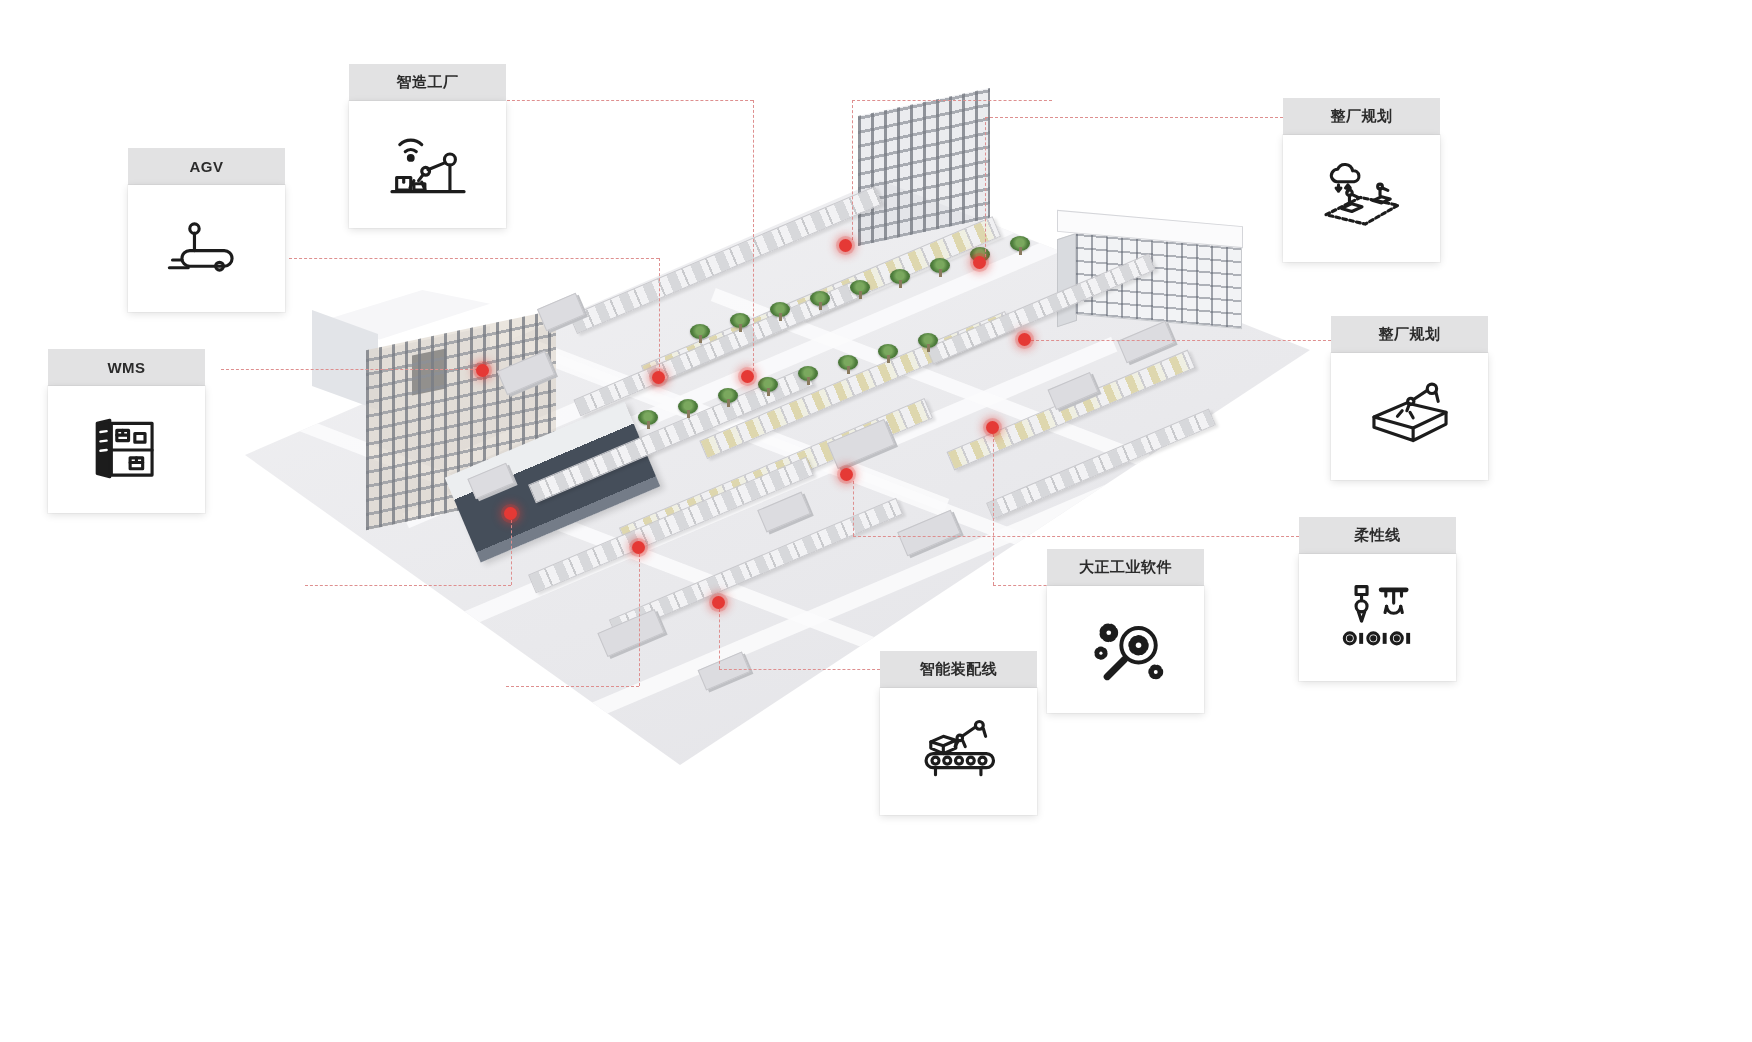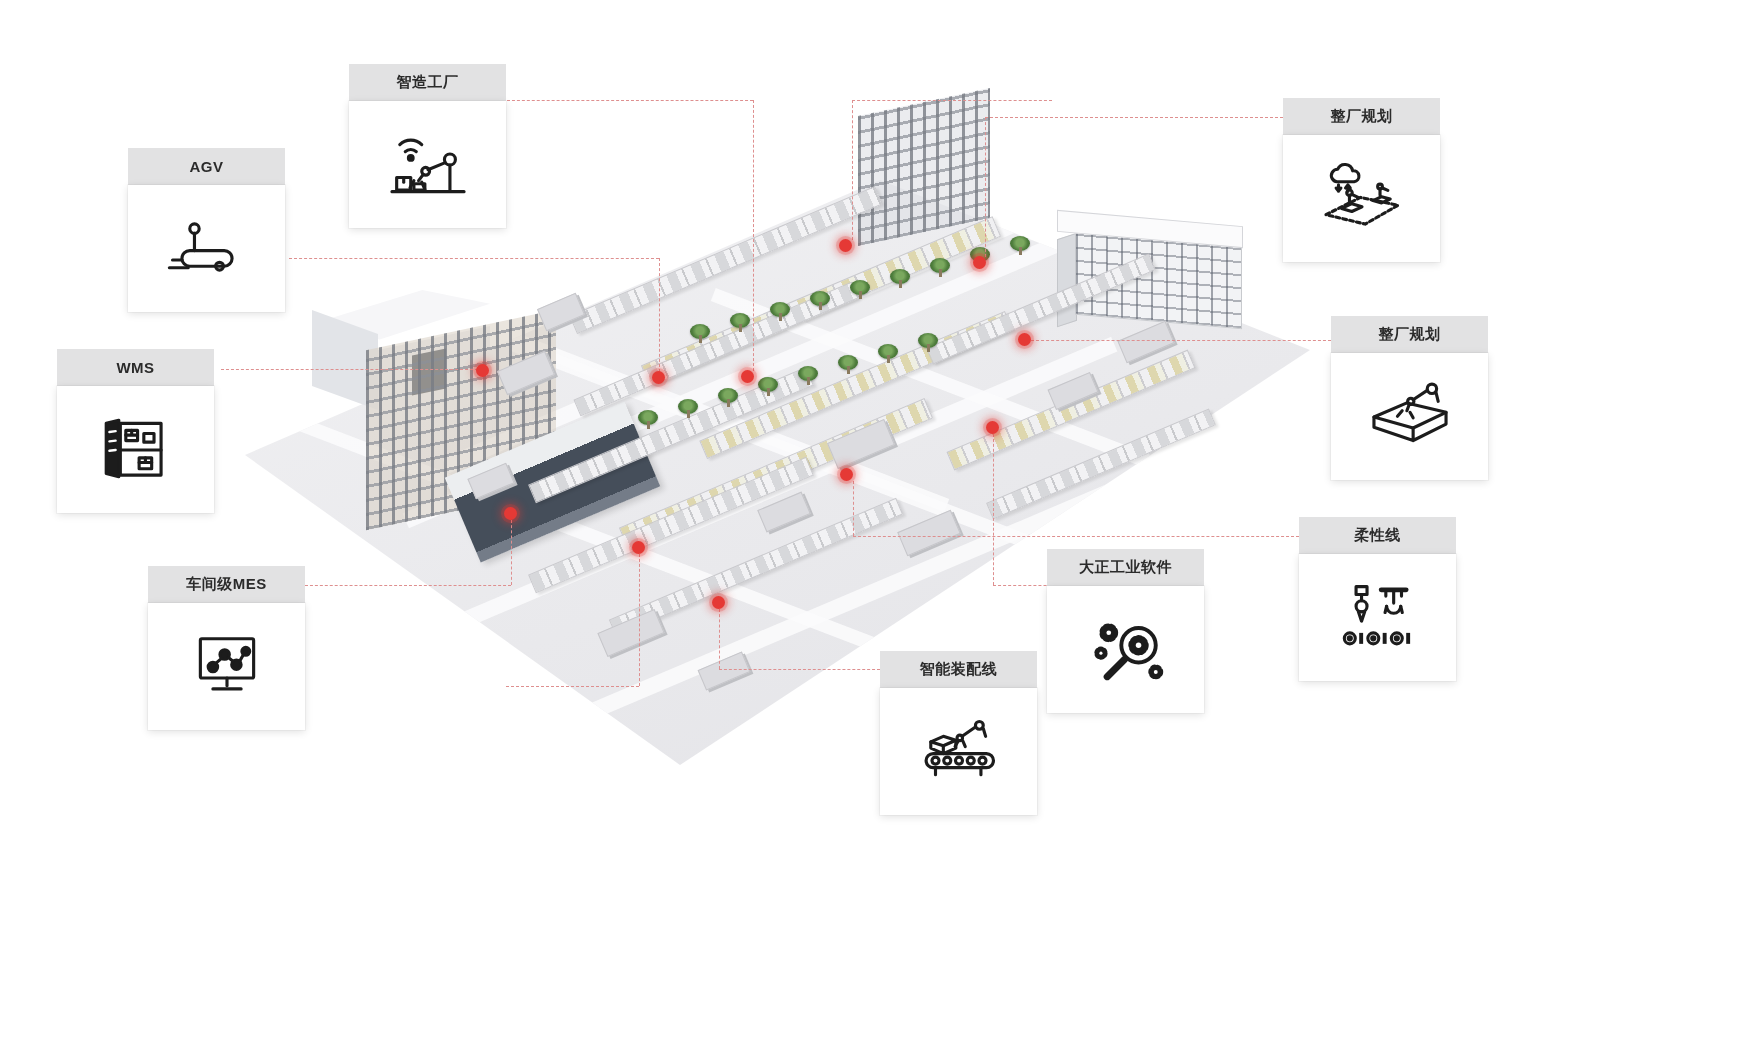--- a/index.html
+++ b/index.html
@@ -220,21 +220,21 @@
         <circle cx="44" cy="34" r="6"></circle>
         <path d="M44,40 V62"></path>
         <rect x="28" y="62" width="64" height="20" rx="10"></rect>
         <path d="M28,74 H16"></path>
         <path d="M12,84 h24"></path>
         <circle cx="76" cy="82" r="5"></circle>
       </svg>
     </div>
   </div>
 
-  <div class="callout" style="left:57px;top:349px;">
+  <div class="callout" style="left:48px;top:349px;">
     <div class="co-h">WMS</div>
     <div class="co-b">
       <svg class="ic" viewBox="0 0 120 120">
         <path d="M22,26 L38,22 V94 L22,90 Z" fill="#1c1c1c"></path>
         <path d="M26,37 l8,-1 M26,49 l8,-1 M26,61 l8,-1" stroke="#ffffff" stroke-width="3"></path>
         <rect x="40" y="26" width="52" height="66"></rect>
         <path d="M40,60 h52"></path>
         <rect x="47" y="35" width="15" height="13"></rect>
         <path d="M47,41 h15 M54.5,35 v6"></path>
         <rect x="70" y="39" width="13" height="11"></rect>
@@ -253,35 +253,20 @@
         <circle cx="88" cy="24" r="6"></circle>
         <path d="M93,28 l3,12"></path>
         <path d="M82,26 L64,38"></path>
         <circle cx="61" cy="40" r="4"></circle>
         <path d="M59,44 l-3,8"></path>
         <path d="M50,52 l-6,7 M60,54 l4,7"></path>
       </svg>
     </div>
   </div>
 
-  <div class="callout" style="left:148px;top:566px;">
-    <div class="co-h">车间级MES</div>
-    <div class="co-b">
-      <svg class="ic" viewBox="0 0 120 120">
-        <rect x="26" y="24" width="68" height="50" rx="2"></rect>
-        <path d="M60,74 v10"></path>
-        <path d="M42,88 h36"></path>
-        <circle cx="42" cy="60" r="6" fill="#1c1c1c"></circle>
-        <circle cx="57" cy="44" r="6" fill="#1c1c1c"></circle>
-        <circle cx="72" cy="57" r="6" fill="#1c1c1c"></circle>
-        <circle cx="84" cy="40" r="5" fill="#1c1c1c"></circle>
-        <path d="M46,55 L53,49 M62,48 L68,53 M76,53 L81,44"></path>
-      </svg>
-    </div>
-  </div>
 
   <div class="callout" style="left:1299px;top:517px;">
     <div class="co-h">柔性线</div>
     <div class="co-b">
       <svg class="ic" viewBox="0 0 120 120">
         <rect x="32" y="20" width="14" height="10"></rect>
         <path d="M39,30 v8"></path>
         <circle cx="39" cy="45" r="7"></circle>
         <path d="M35,52 h8 l-4,12 Z"></path>
         <path d="M64,24 h32" stroke-width="6"></path>

